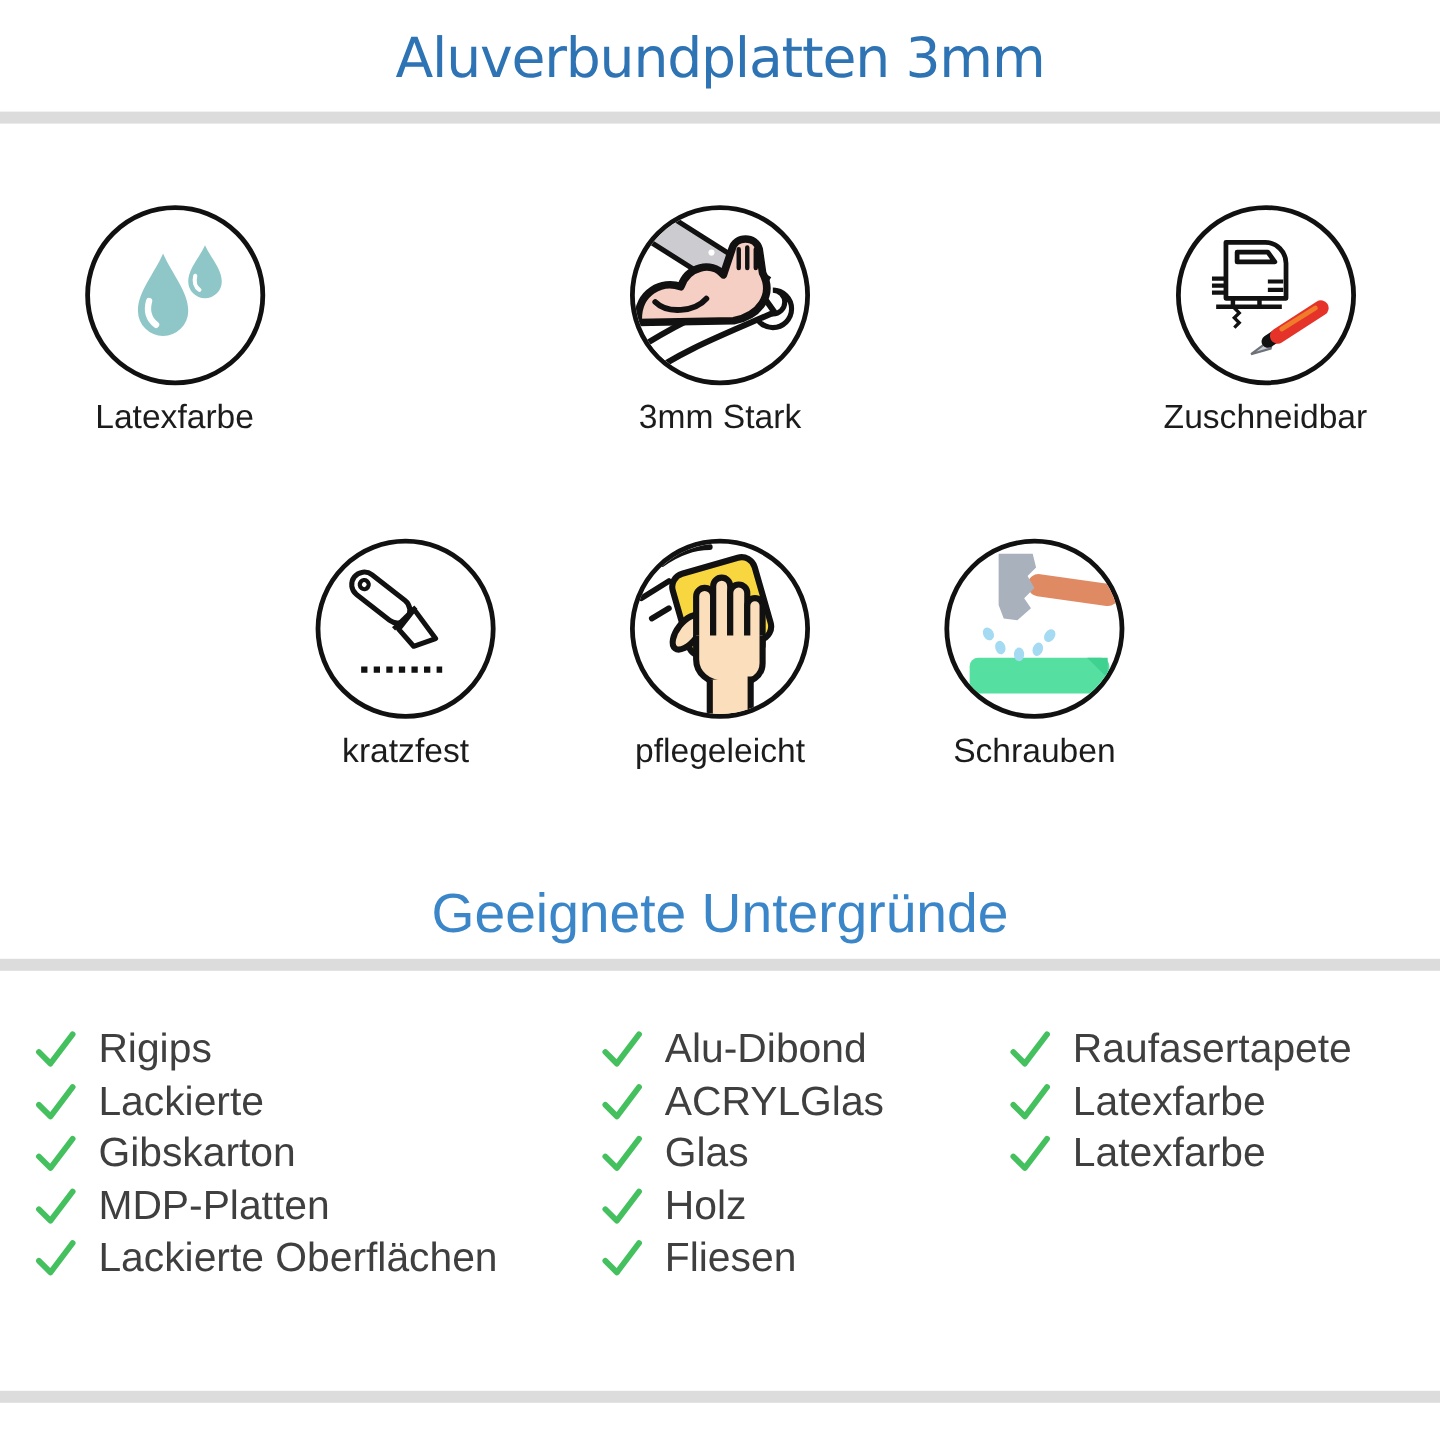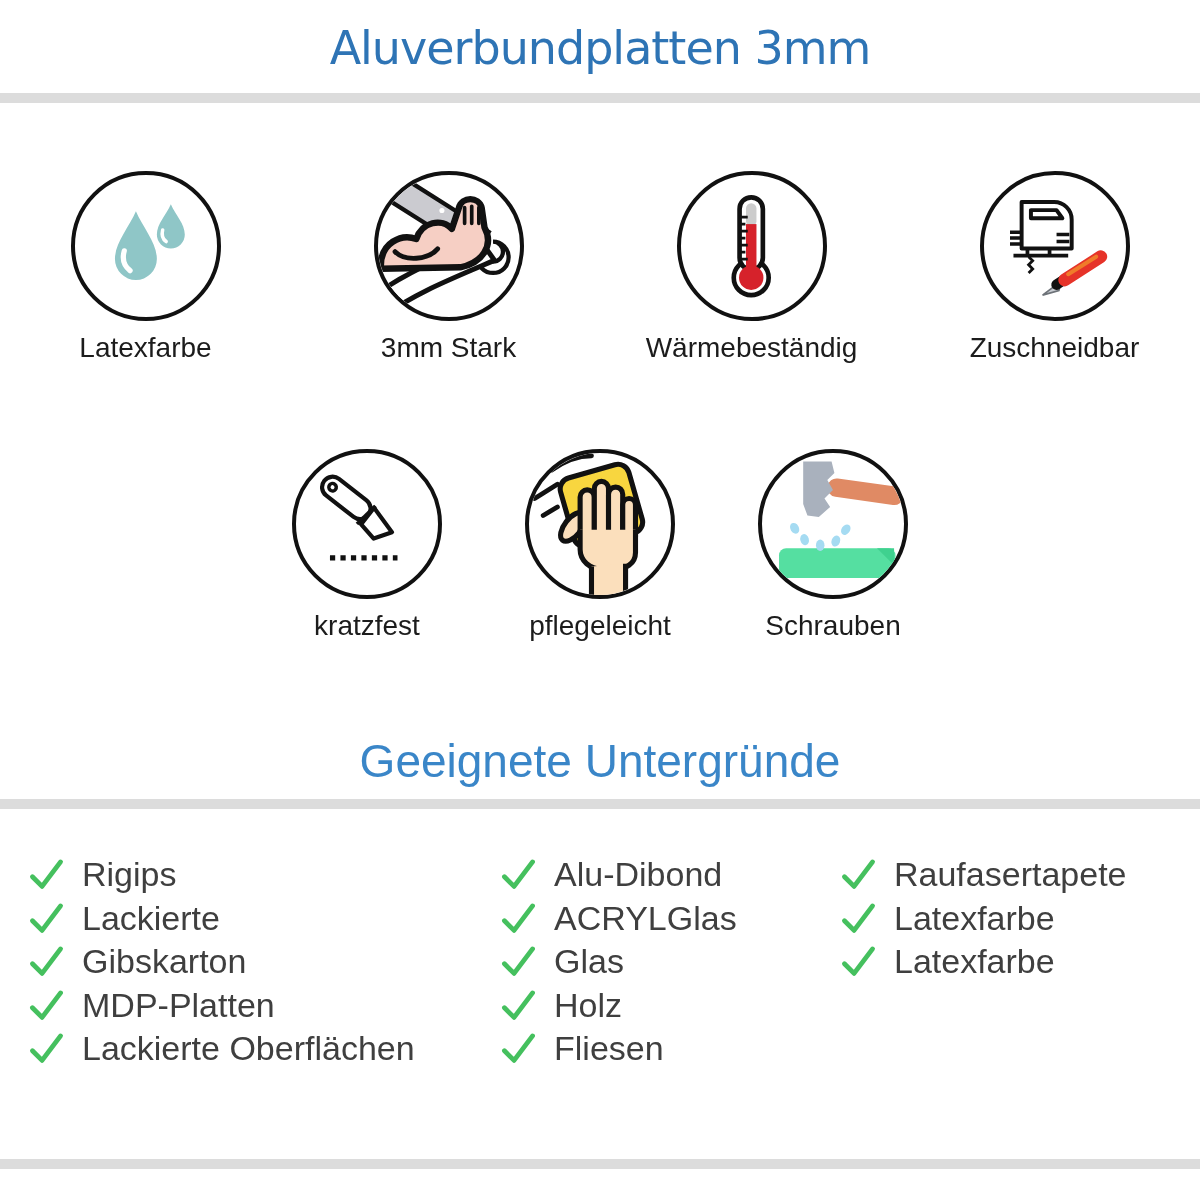--- a/index.html
+++ b/index.html
@@ -6,21 +6,21 @@
   .page{position:relative;width:1200px;height:1172px;background:#ffffff;overflow:hidden;
         font-family:"Liberation Sans",sans-serif;}
   .title{margin:20px 0 0 0;text-align:center;font-size:46px;font-weight:500;color:#2e74b5;
          line-height:56px;font-family:"DejaVu Sans",sans-serif;letter-spacing:-1px;}
   .hr{height:10px;background:#dcdcdc;width:1200px;}
   .hr-top{margin-top:17px;}
   .hr-mid{margin-top:10px;}
   .hr-bottom{position:absolute;left:0;bottom:3px;}
   .feat-row{display:flex;}
   .feat-row1{margin-top:68px;padding:0 63px;justify-content:space-between;}
-  .feat-row2{margin-top:84px;justify-content:center;gap:68px;}
+  .feat-row2{margin-top:84px;justify-content:center;gap:97px;}
   .feature{display:flex;flex-direction:column;align-items:center;width:165px;}
   .circle{width:142px;height:142px;border:4px solid #111;border-radius:50%;background:#fff;
           overflow:hidden;display:flex;align-items:center;justify-content:center;position:relative;}
   .circle svg{display:block;}
   .icon-pad{width:82%;height:82%;}
   .icon-full{width:100%;height:100%;}
   .feat-label{margin-top:10px;font-size:28px;color:#1c1c1c;line-height:34px;white-space:nowrap;}
   .sub-title{margin:90px 0 0 0;text-align:center;font-size:46px;font-weight:500;color:#3a86c8;line-height:56px;}
   .cols{display:flex;margin-top:44px;padding-left:28px;}
   .col1{width:472px;} .col2{width:340px;} .col3{flex:1;}
@@ -64,33 +64,20 @@
           <path d="M70 58 a11 11 0 1 0 11 -11 a7 7 0 1 1 -7 7" fill="#fff" stroke="#111" stroke-width="3"></path>
           <path d="M-2 84 C28 64 55 54 72 46 L82 60 C55 72 28 82 6 98 Z" fill="#fff" stroke="#111" stroke-width="3.5"></path>
           <path d="M2 64 C2 48 16 41 27 45 C31 33 45 30 52 38 L57 23 C59 15 71 15 73 23 L75 37 C82 50 73 62 58 65 L2 66 Z" fill="#f6cfc4" stroke="#111" stroke-width="4.5" stroke-linejoin="round"></path>
           <path d="M61 23 v11 M66 22 v12 M71 23 v11" stroke="#111" stroke-width="2.6" stroke-linecap="round" fill="none"></path>
           <path d="M12 54 C19 61 35 60 42 52" stroke="#111" stroke-width="3.4" fill="none" stroke-linecap="round"></path>
         </svg>
       </div>
       <div class="feat-label">3mm Stark</div>
     </div>
 
-    <div class="feature">
-      <div class="circle">
-        <svg class="icon-pad" viewBox="0 0 100 100">
-          <circle cx="50" cy="77" r="15" fill="#fff" stroke="#111" stroke-width="4"></circle>
-          <rect x="40" y="8" width="20" height="62" rx="10" fill="#fff" stroke="#111" stroke-width="4"></rect>
-          <rect x="45.5" y="13" width="9" height="20" rx="4.5" fill="#cccccc"></rect>
-          <rect x="45.5" y="31" width="9" height="38" fill="#d6222b"></rect>
-          <circle cx="50" cy="77" r="10.5" fill="#d6222b"></circle>
-          <path d="M40 25 h7 M40 31 h5 M40 37 h7 M40 43 h5 M40 49 h7 M40 55 h5 M40 61 h7" stroke="#111" stroke-width="2.4"></path>
-        </svg>
-      </div>
-      <div class="feat-label">Wärmebeständig</div>
-    </div>
 
     <div class="feature">
       <div class="circle">
         <svg class="icon-pad" viewBox="0 0 100 100">
           <g fill="#fff" stroke="#111" stroke-width="3.4" stroke-linejoin="round">
             <path d="M22 12 H50 A15 15 0 0 1 65 27 V52 H22 Z"></path>
             <path d="M30 19 H52 L57 26 H30 Z"></path>
           </g>
           <path d="M12 38 h10 M12 43 h10 M12 48 h10 M52 40 h11 M52 46 h11" stroke="#111" stroke-width="3" fill="none"></path>
           <path d="M15 58 H62 M27 52 v6 M46 52 v6" stroke="#111" stroke-width="3.2" fill="none"></path>

